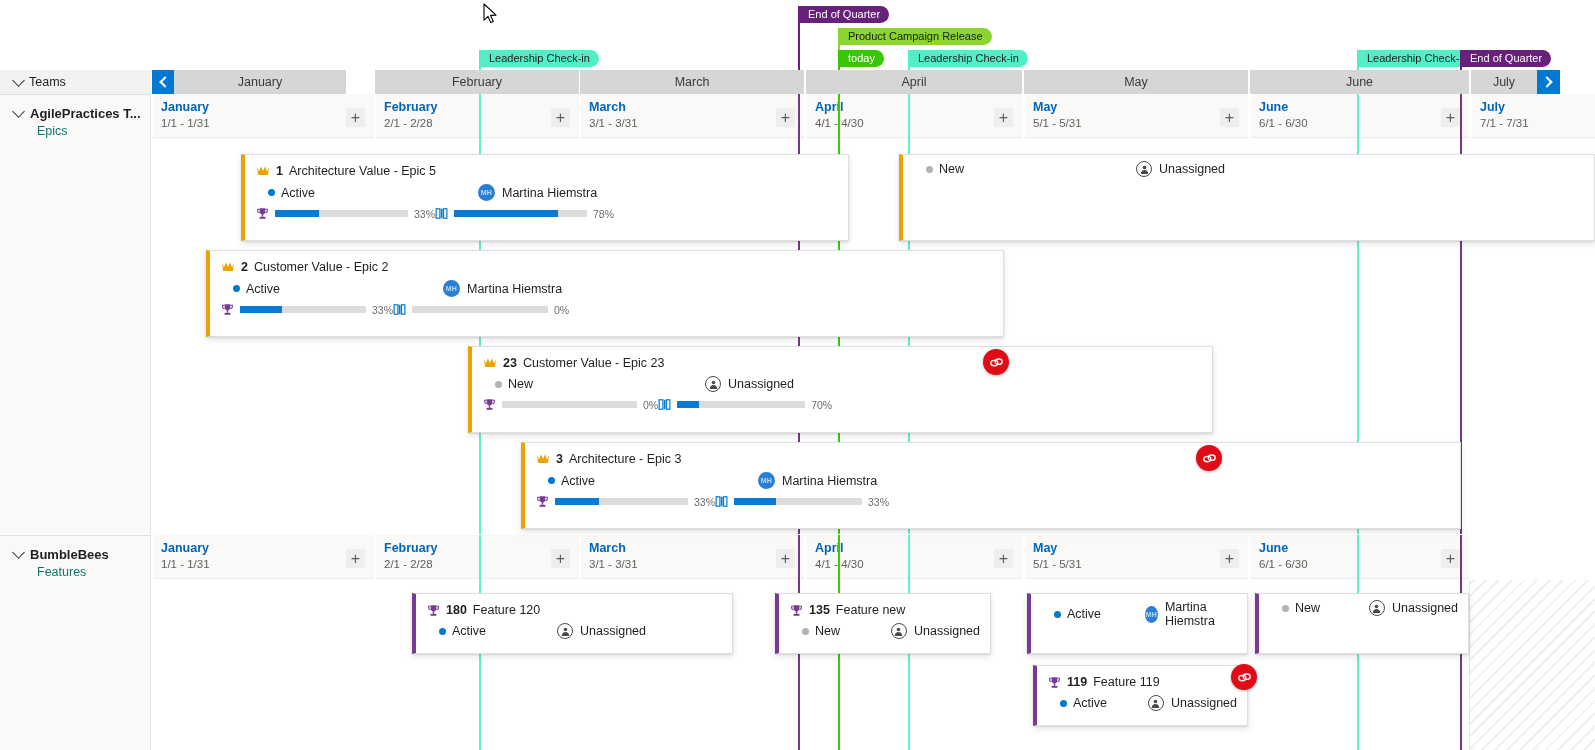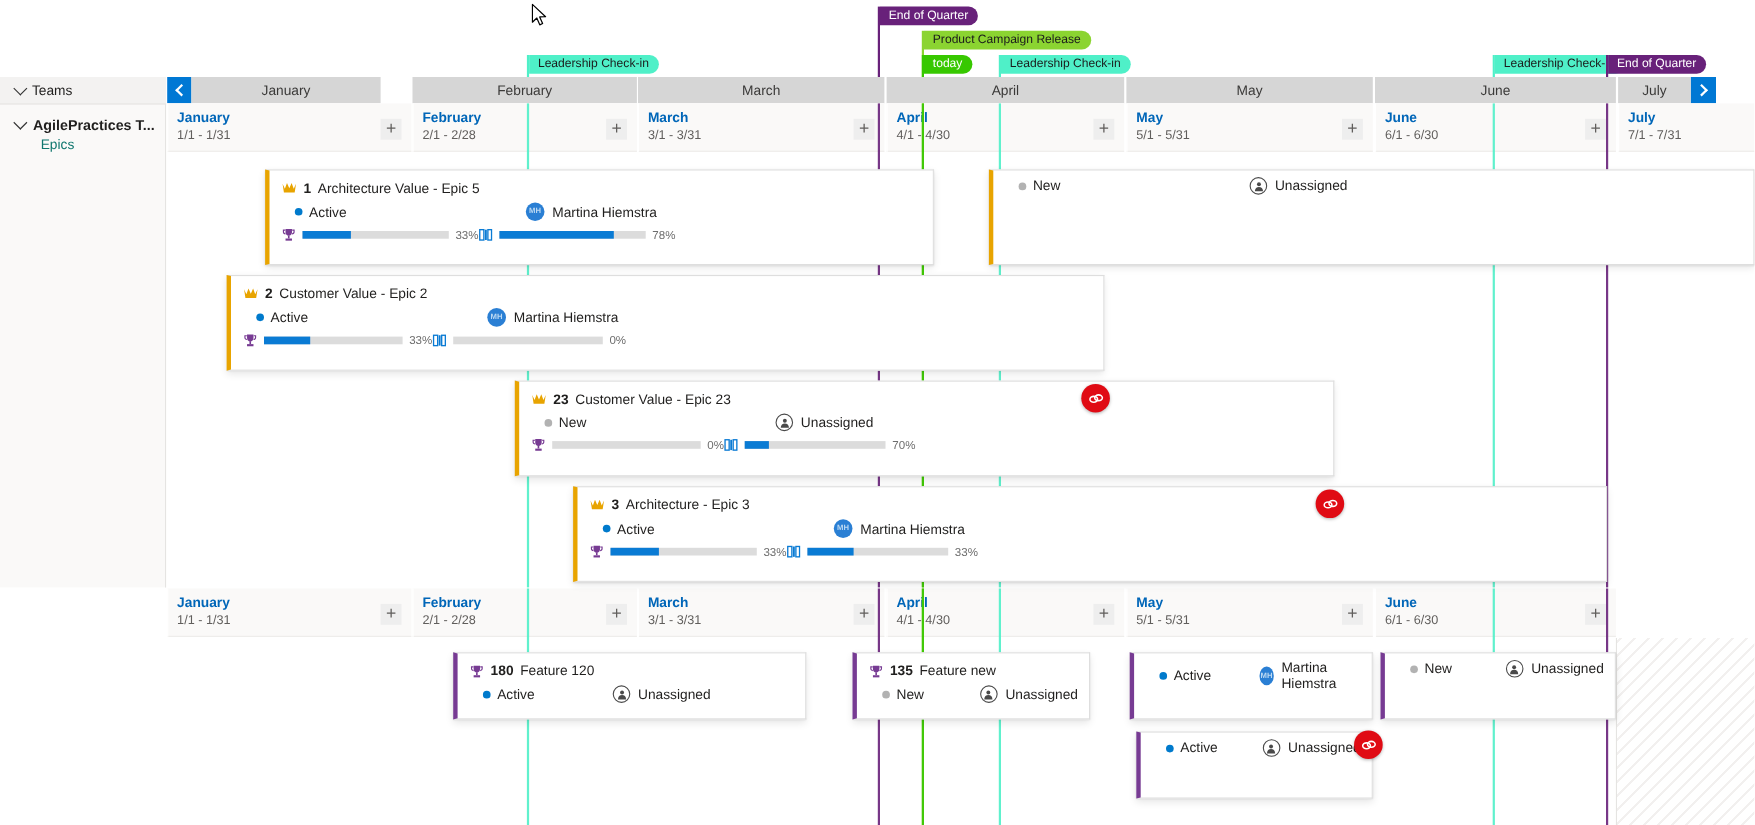--- a/index.html
+++ b/index.html
@@ -490,20 +490,27 @@
               </svg>
               <div class="bar-track" style="width: 128px;">
                 <div class="bar-fill" style="width: 42.24px;"></div>
               </div>
               <span class="bar-pct">33%</span>
             </div>
           </div>
         </div>
       </div>
       <div class="team-row" style="top: 441px; height: 215px;">
+        <div class="team-side">
+          <div class="team-name">
+            <span class="chev"></span>
+            <span>BumbleBees</span>
+          </div>
+          <div class="team-backlog">Features</div>
+        </div>
         <div class="lane" style="left: 152px; width: 222px;">
           <div class="lane-head">
             <div class="lane-title">January</div>
             <div class="lane-dates">1/1 - 1/31</div>
             <div class="lane-add">+</div>
           </div>
           <div class="lane-sep" style="left: 0px;"></div>
         </div>
         <div class="lane" style="left: 375px; width: 204px;">
           <div class="lane-head">
@@ -632,20 +639,31 @@
                 <svg viewBox="0 0 16 16" width="11" height="11">
                   <circle cx="8" cy="5.2" r="2.6" fill="#4a4a4a"></circle>
                   <path d="M2.6,14.4 C2.6,10.6 5.0,8.6 8,8.6 C11,8.6 13.4,10.6 13.4,14.4 Z" fill="#4a4a4a"></path>
                 </svg>
               </div>
               <span>Unassigned</span>
             </div>
           </div>
         </div>
         <div class="card card-feature" style="left: 1033px; top: 130px; width: 215px; height: 61px; z-index: 9;">
+          <div class="card-title">
+            <svg viewBox="0 0 16 16" width="13" height="13">
+              <path d="M4.4,1.4 L11.6,1.4 L11.6,5.2 C11.6,7.5 10.1,9.1 8,9.1 C5.9,9.1 4.4,7.5 4.4,5.2 Z" fill="#773b93"></path>
+              <path d="M1.4,2.1 L4.2,2.1 L4.2,3.4 L2.7,3.4 L2.7,4.6 C2.7,5.6 3.3,6.2 4.3,6.3 L4.3,7.6 C2.5,7.5 1.4,6.4 1.4,4.7 Z" fill="#773b93"></path>
+              <path d="M14.6,2.1 L11.8,2.1 L11.8,3.4 L13.3,3.4 L13.3,4.6 C13.3,5.6 12.7,6.2 11.7,6.3 L11.7,7.6 C13.5,7.5 14.6,6.4 14.6,4.7 Z" fill="#773b93"></path>
+              <rect x="7.1" y="8.8" width="1.8" height="3.2" fill="#773b93"></rect>
+              <rect x="4.4" y="12.1" width="7.2" height="2.4" fill="#773b93"></rect>
+            </svg>
+            <span class="card-id">119</span>
+            <span>Feature 119</span>
+          </div>
           <div class="card-meta">
             <div class="state" style="width: 118px;">
               <span class="state-dot dot-active"></span>
               <span>Active</span>
             </div>
             <div class="assignee">
               <div class="avatar-un">
                 <svg viewBox="0 0 16 16" width="11" height="11">
                   <circle cx="8" cy="5.2" r="2.6" fill="#4a4a4a"></circle>
                   <path d="M2.6,14.4 C2.6,10.6 5.0,8.6 8,8.6 C11,8.6 13.4,10.6 13.4,14.4 Z" fill="#4a4a4a"></path>

